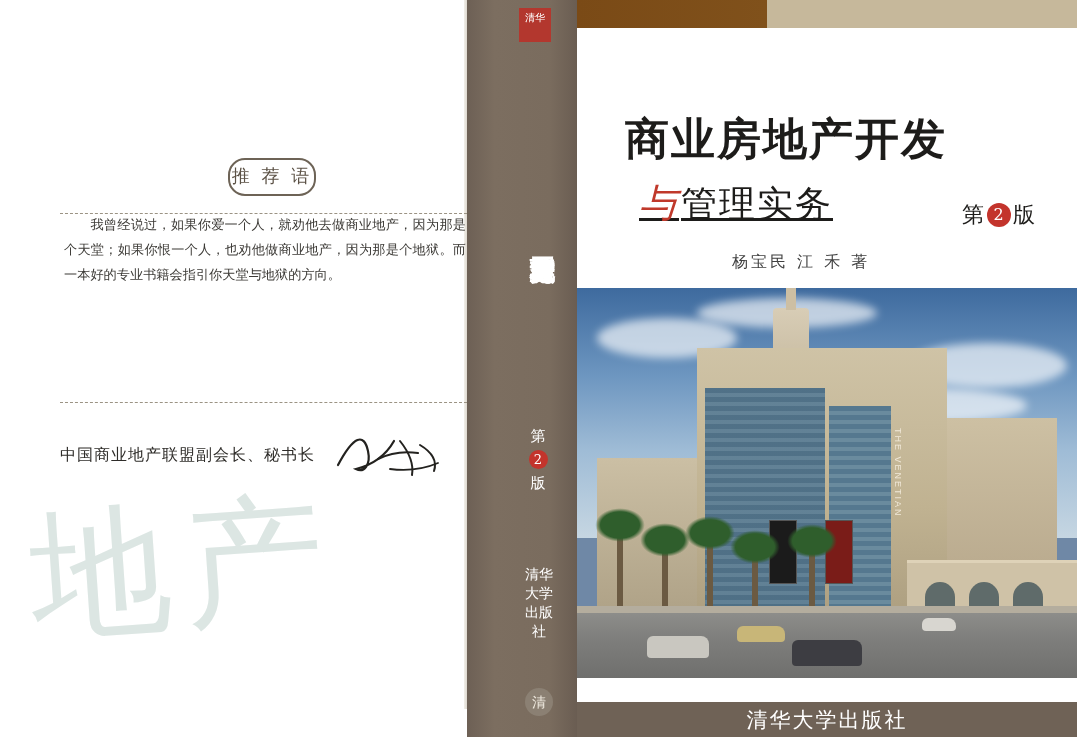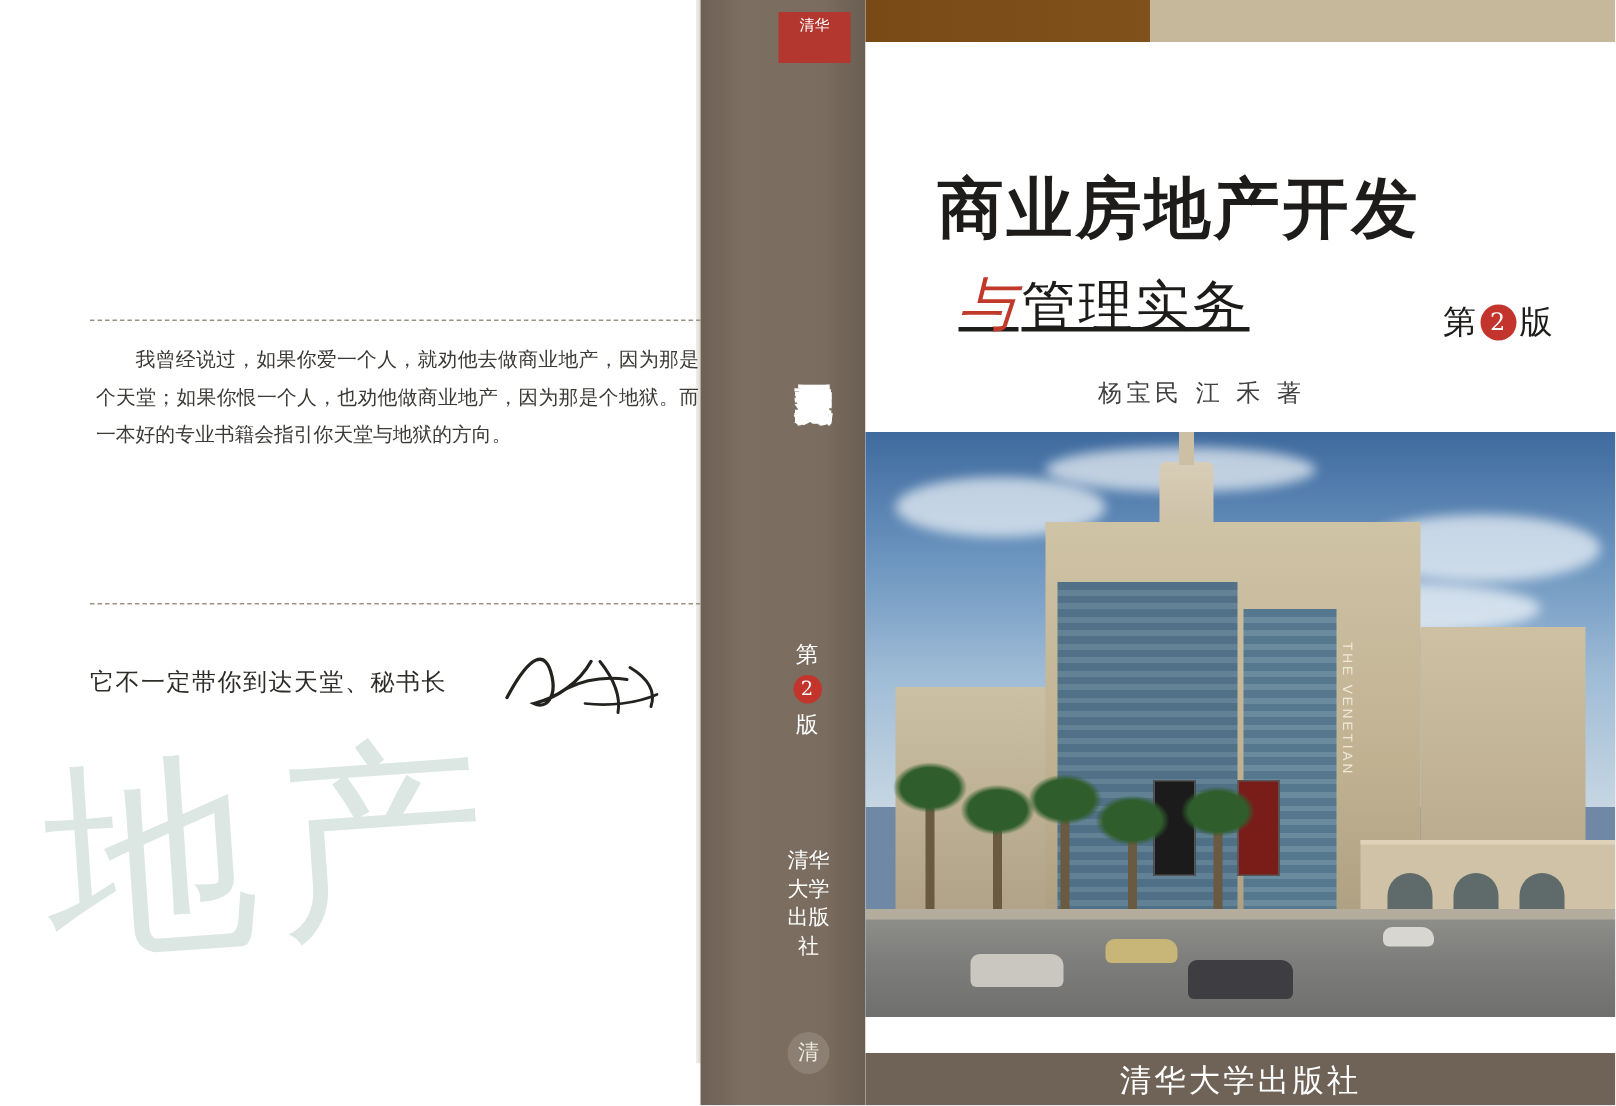--- a/index.html
+++ b/index.html
@@ -57,21 +57,21 @@
     height: 0;
     border-top: 1px dashed #8d8madd;
     border-top: 1px dashed #9b9384;
   }
   .dash-top { top: 213px; }
   .dash-bottom { top: 402px; }
 
   .rec-text {
     position: absolute;
     left: 64px;
-    top: 228px;
+    top: 212px;
     width: 402px;
     color: #3c3a36;
     font-size: 13.2px;
     line-height: 25px;
     font-family: "DejaVu Serif", serif;
     text-align: justify;
   }
   .rec-text p {
     margin: 0 0 2px 0;
     text-indent: 2em;
@@ -113,21 +113,21 @@
     top: 0;
     width: 110px;
     height: 737px;
     background: #736558;
     background: linear-gradient(to right, #6d6055 0%, #7c6e60 25%, #7a6c5e 75%, #6a5d52 100%);
   }
   .spine-logo {
     position: absolute;
     left: 519px;
     top: 8px;
-    width: 48px;
+    width: 32px;
     height: 34px;
     background: #b3372e;
     color: #fff;
     font-size: 10px;
     line-height: 11px;
     text-align: center;
     padding-top: 4px;
     box-sizing: border-box;
     font-family: "DejaVu Serif", serif;
   }
@@ -445,29 +445,30 @@
   .b2 { left: 248px; background: #7a1c18; }
 </style>
 </head>
 <body>
 
 <div id="cover">
 
   <div class="back-cover">
     <div class="paper-edge"></div>
 
+    <div class="rec-badge">推 荐 语</div>
 
     <div class="dash-line dash-top"></div>
     <div class="dash-line dash-bottom"></div>
 
     <div class="rec-text">
       <p>我曾经说过，如果你爱一个人，就劝他去做商业地产，因为那是个天堂；如果你恨一个人，也劝他做商业地产，因为那是个地狱。而一本好的专业书籍会指引你天堂与地狱的方向。</p>
     </div>
 
-    <div class="endorser">它不一定带你到达天堂、秘书长</div>
+    <div class="endorser">中国商业地产联盟副会长、秘书长</div>
 
     <div class="signature">
       <svg width="110" height="60" viewBox="0 0 110 60" aria-hidden="true">
         <path d="M4 40 C20 10, 30 8, 34 26 C37 40, 30 48, 22 44 C38 40, 52 30, 60 16" stroke="#23221f" stroke-width="2.2" fill="none" stroke-linecap="round"></path>
         <path d="M44 34 C56 28, 70 26, 84 28" stroke="#23221f" stroke-width="2" fill="none" stroke-linecap="round"></path>
         <path d="M66 16 C74 26, 80 38, 78 50" stroke="#23221f" stroke-width="2" fill="none" stroke-linecap="round"></path>
         <path d="M86 20 C96 26, 104 34, 100 46" stroke="#23221f" stroke-width="2" fill="none" stroke-linecap="round"></path>
         <path d="M56 44 C72 46, 90 44, 104 38" stroke="#23221f" stroke-width="1.8" fill="none" stroke-linecap="round"></path>
       </svg>
     </div>

